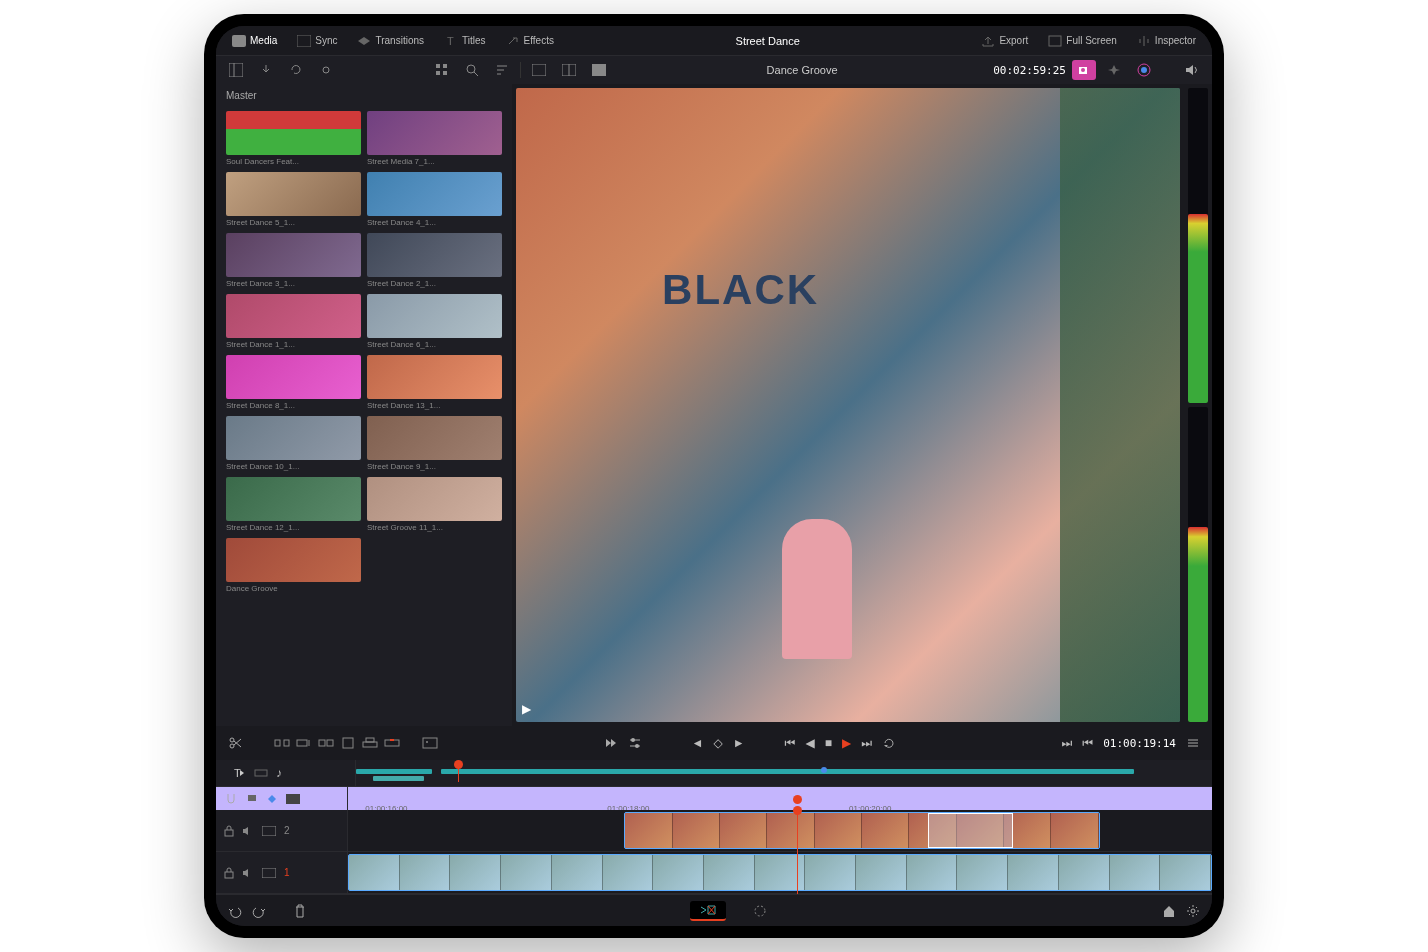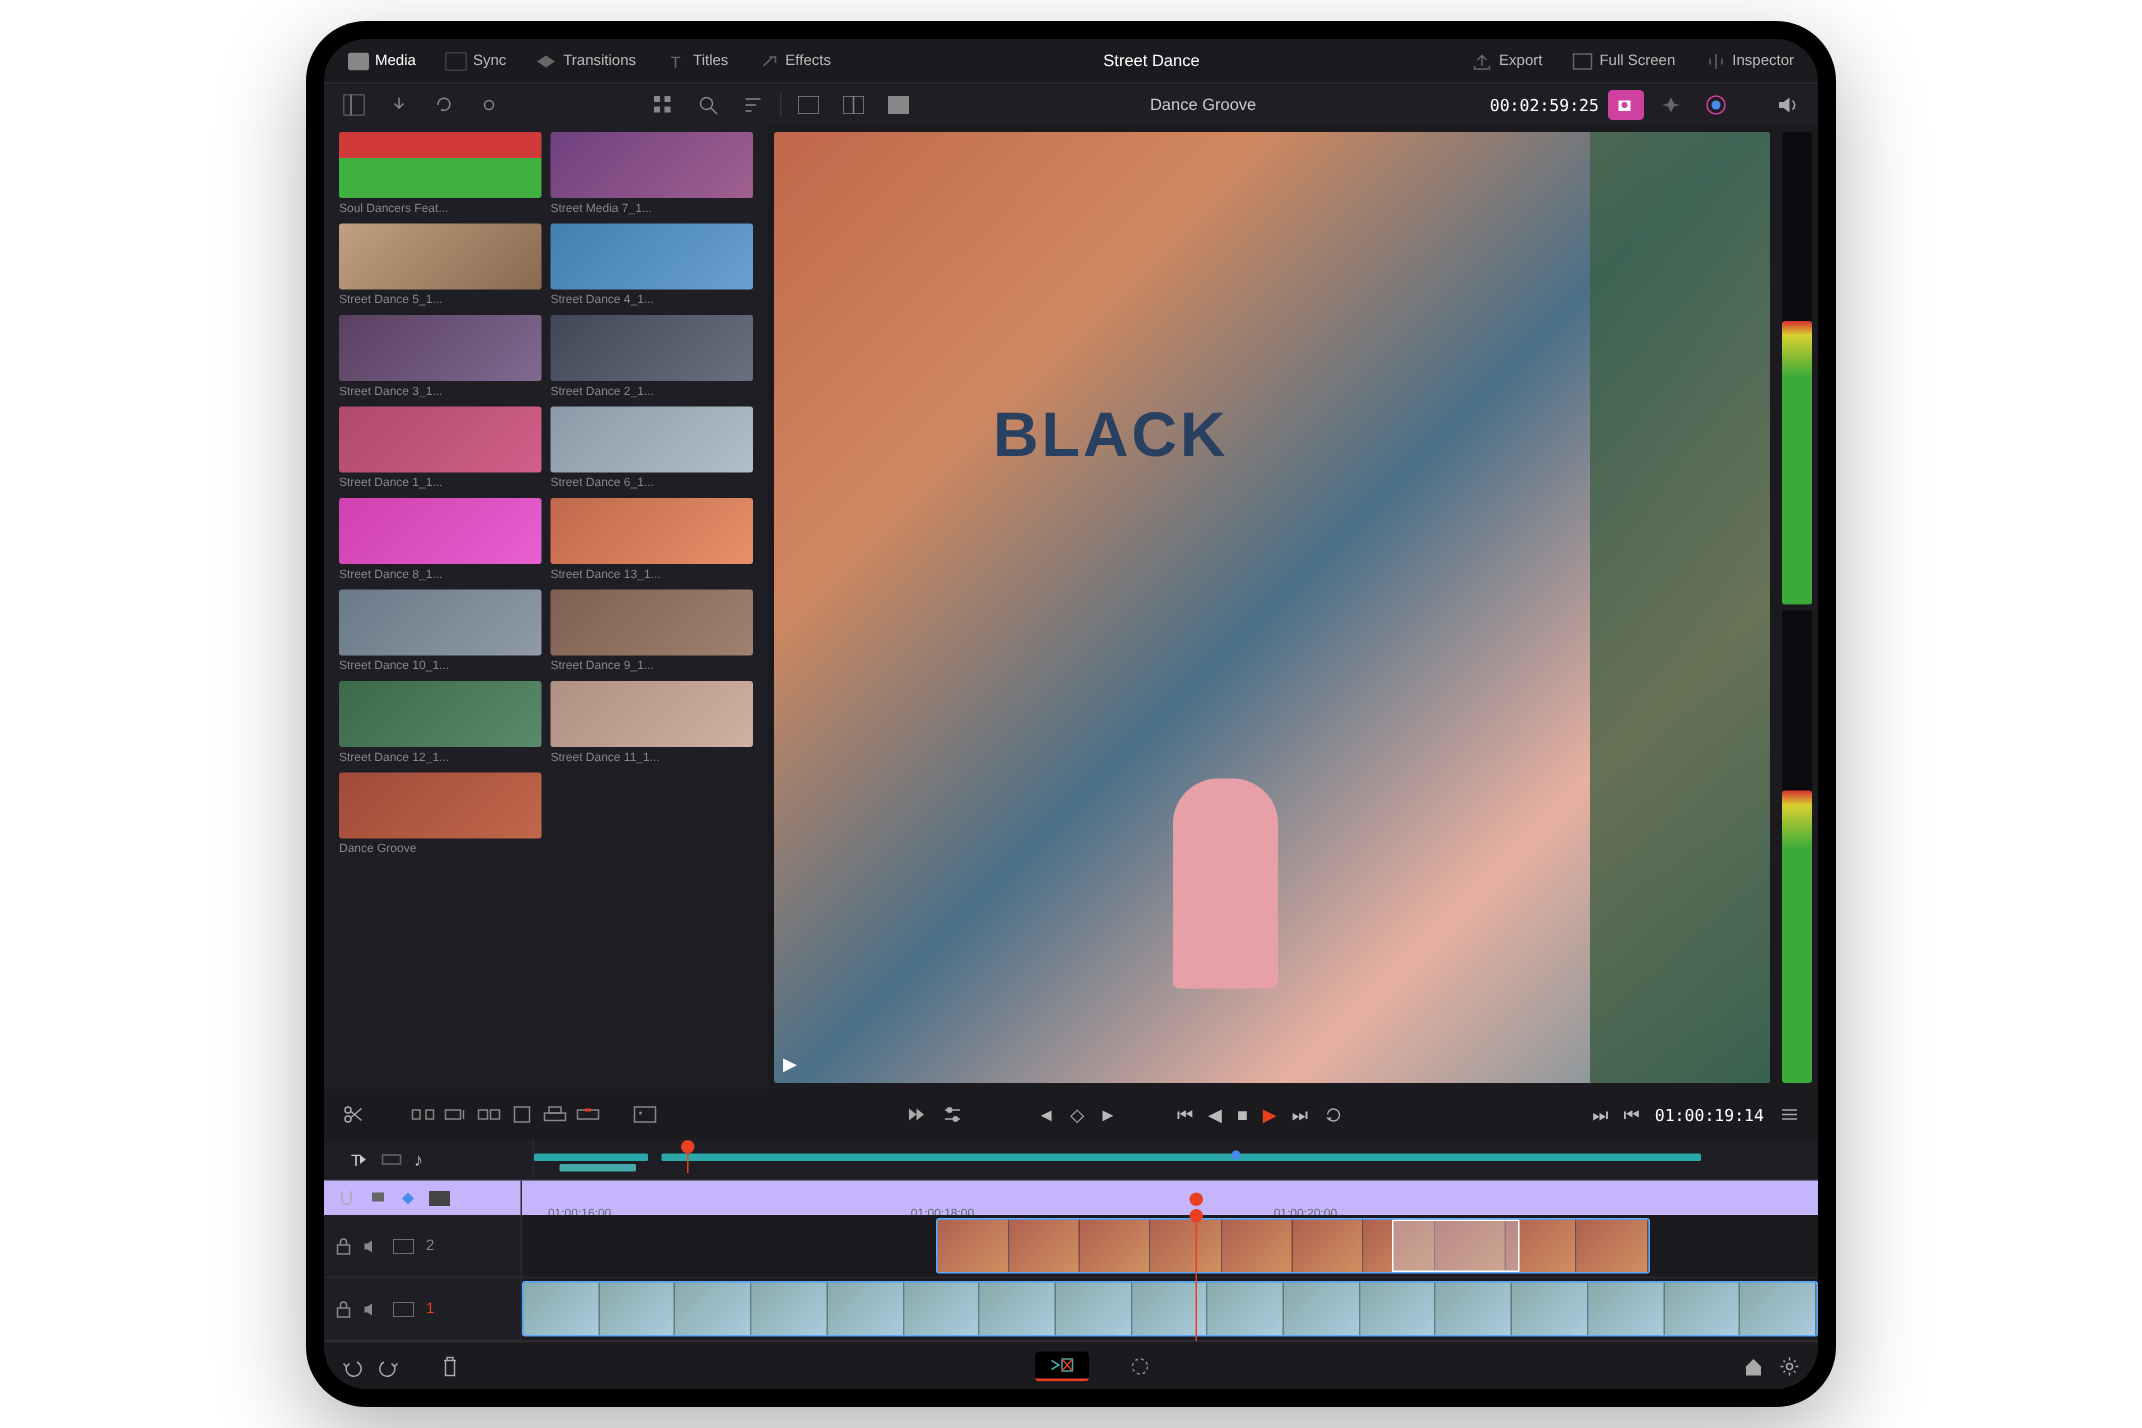--- a/index.html
+++ b/index.html
@@ -205,20 +205,21 @@
   <div class="tbtn">
           <svg width="16" height="14">
             <path d="M2 5 L5 5 L9 2 L9 12 L5 9 L2 9 Z" fill="#aaa"></path>
             <path d="M11 4 Q14 7 11 10" stroke="#aaa" fill="none"></path>
           </svg>
         </div>
 </div>
 
 <div class="main">
   <div class="media-panel">
+    <div class="master-label">Master</div>
     <div class="thumbs" id="thumbs">
             <div class="thumb">
               <div class="thumb-img" style="background: linear-gradient(rgb(208, 58, 58) 40%, rgb(64, 176, 64) 40%);"></div>
               <div class="thumb-label">Soul Dancers Feat...</div>
             </div>
             <div class="thumb">
               <div class="thumb-img" style="background: linear-gradient(135deg, rgb(112, 64, 128), rgb(160, 96, 144));"></div>
               <div class="thumb-label">Street Media 7_1...</div>
             </div>
             <div class="thumb">
@@ -260,21 +261,21 @@
             <div class="thumb">
               <div class="thumb-img" style="background: linear-gradient(135deg, rgb(128, 96, 80), rgb(160, 128, 112));"></div>
               <div class="thumb-label">Street Dance 9_1...</div>
             </div>
             <div class="thumb">
               <div class="thumb-img" style="background: linear-gradient(135deg, rgb(58, 106, 74), rgb(90, 138, 106));"></div>
               <div class="thumb-label">Street Dance 12_1...</div>
             </div>
             <div class="thumb">
               <div class="thumb-img" style="background: linear-gradient(135deg, rgb(176, 144, 128), rgb(208, 176, 160));"></div>
-              <div class="thumb-label">Street Dance 11_1...</div>
+              <div class="thumb-label">Street Groove 11_1...</div>
             </div>
             <div class="thumb">
               <div class="thumb-img" style="background: linear-gradient(135deg, rgb(160, 74, 58), rgb(192, 104, 74));"></div>
               <div class="thumb-label">Dance Groove</div>
             </div>
           </div>
   </div>
   <div class="viewer">
     <div class="preview">
       <div class="tree"></div>

